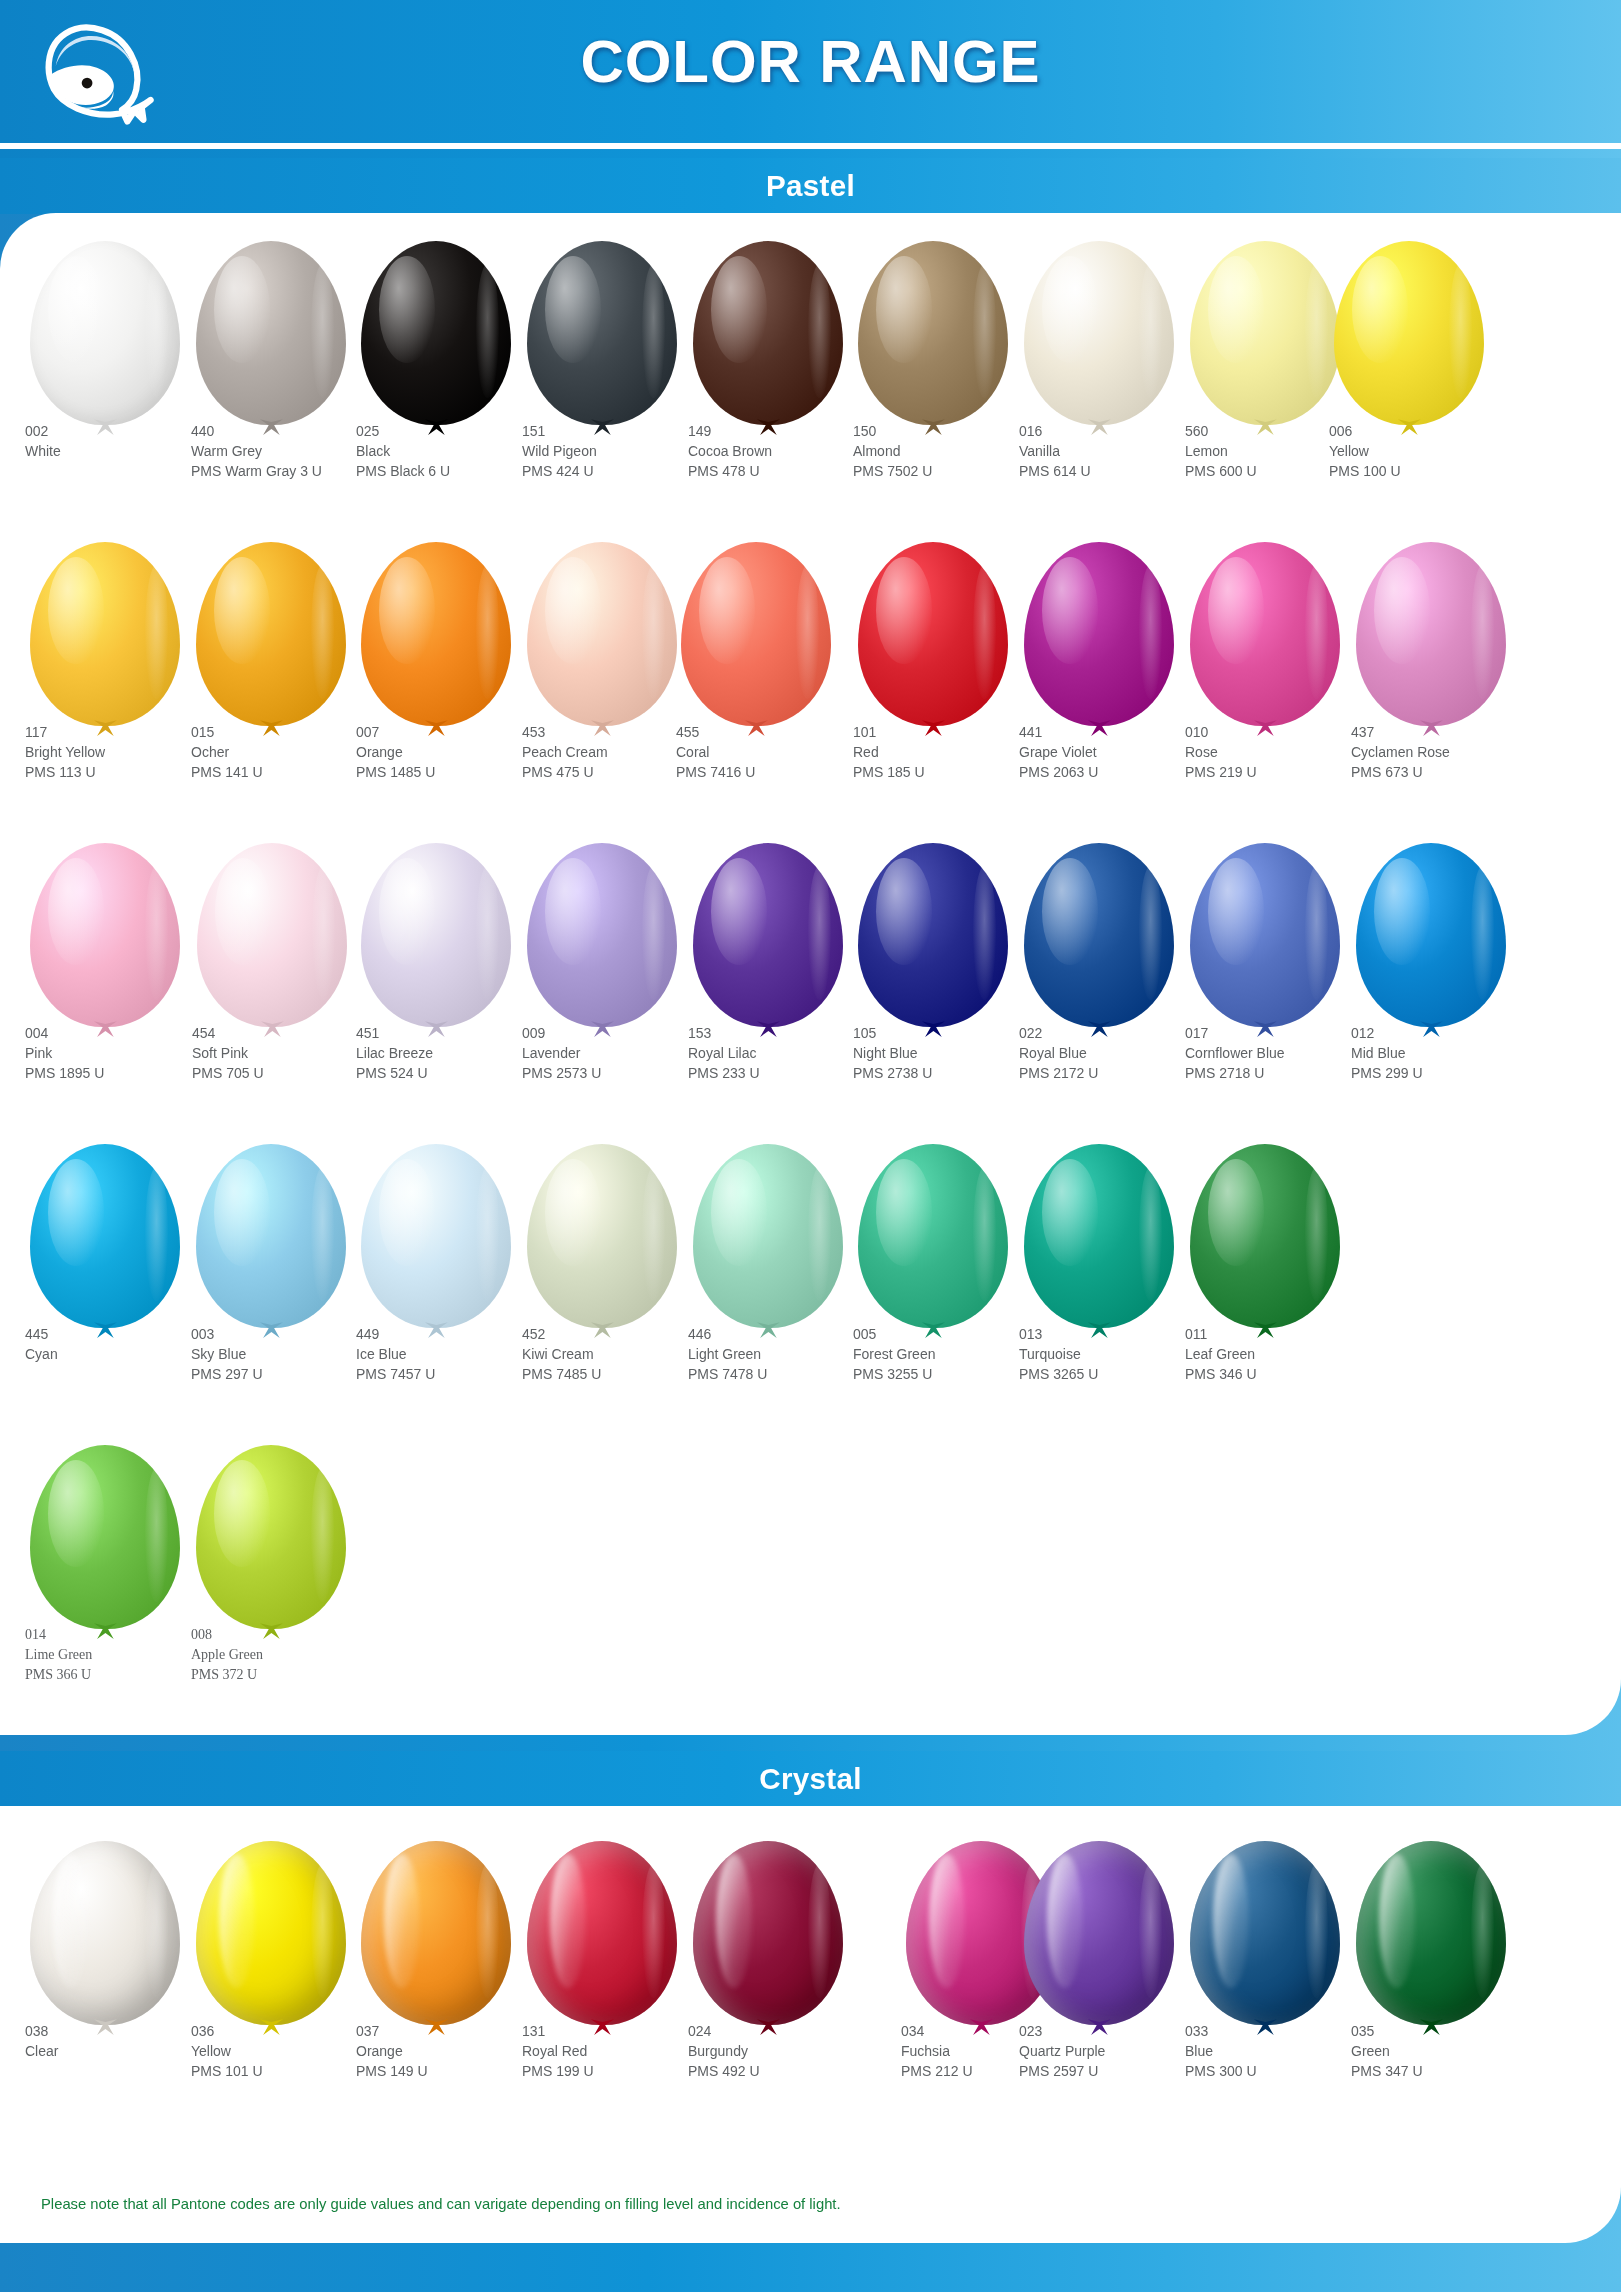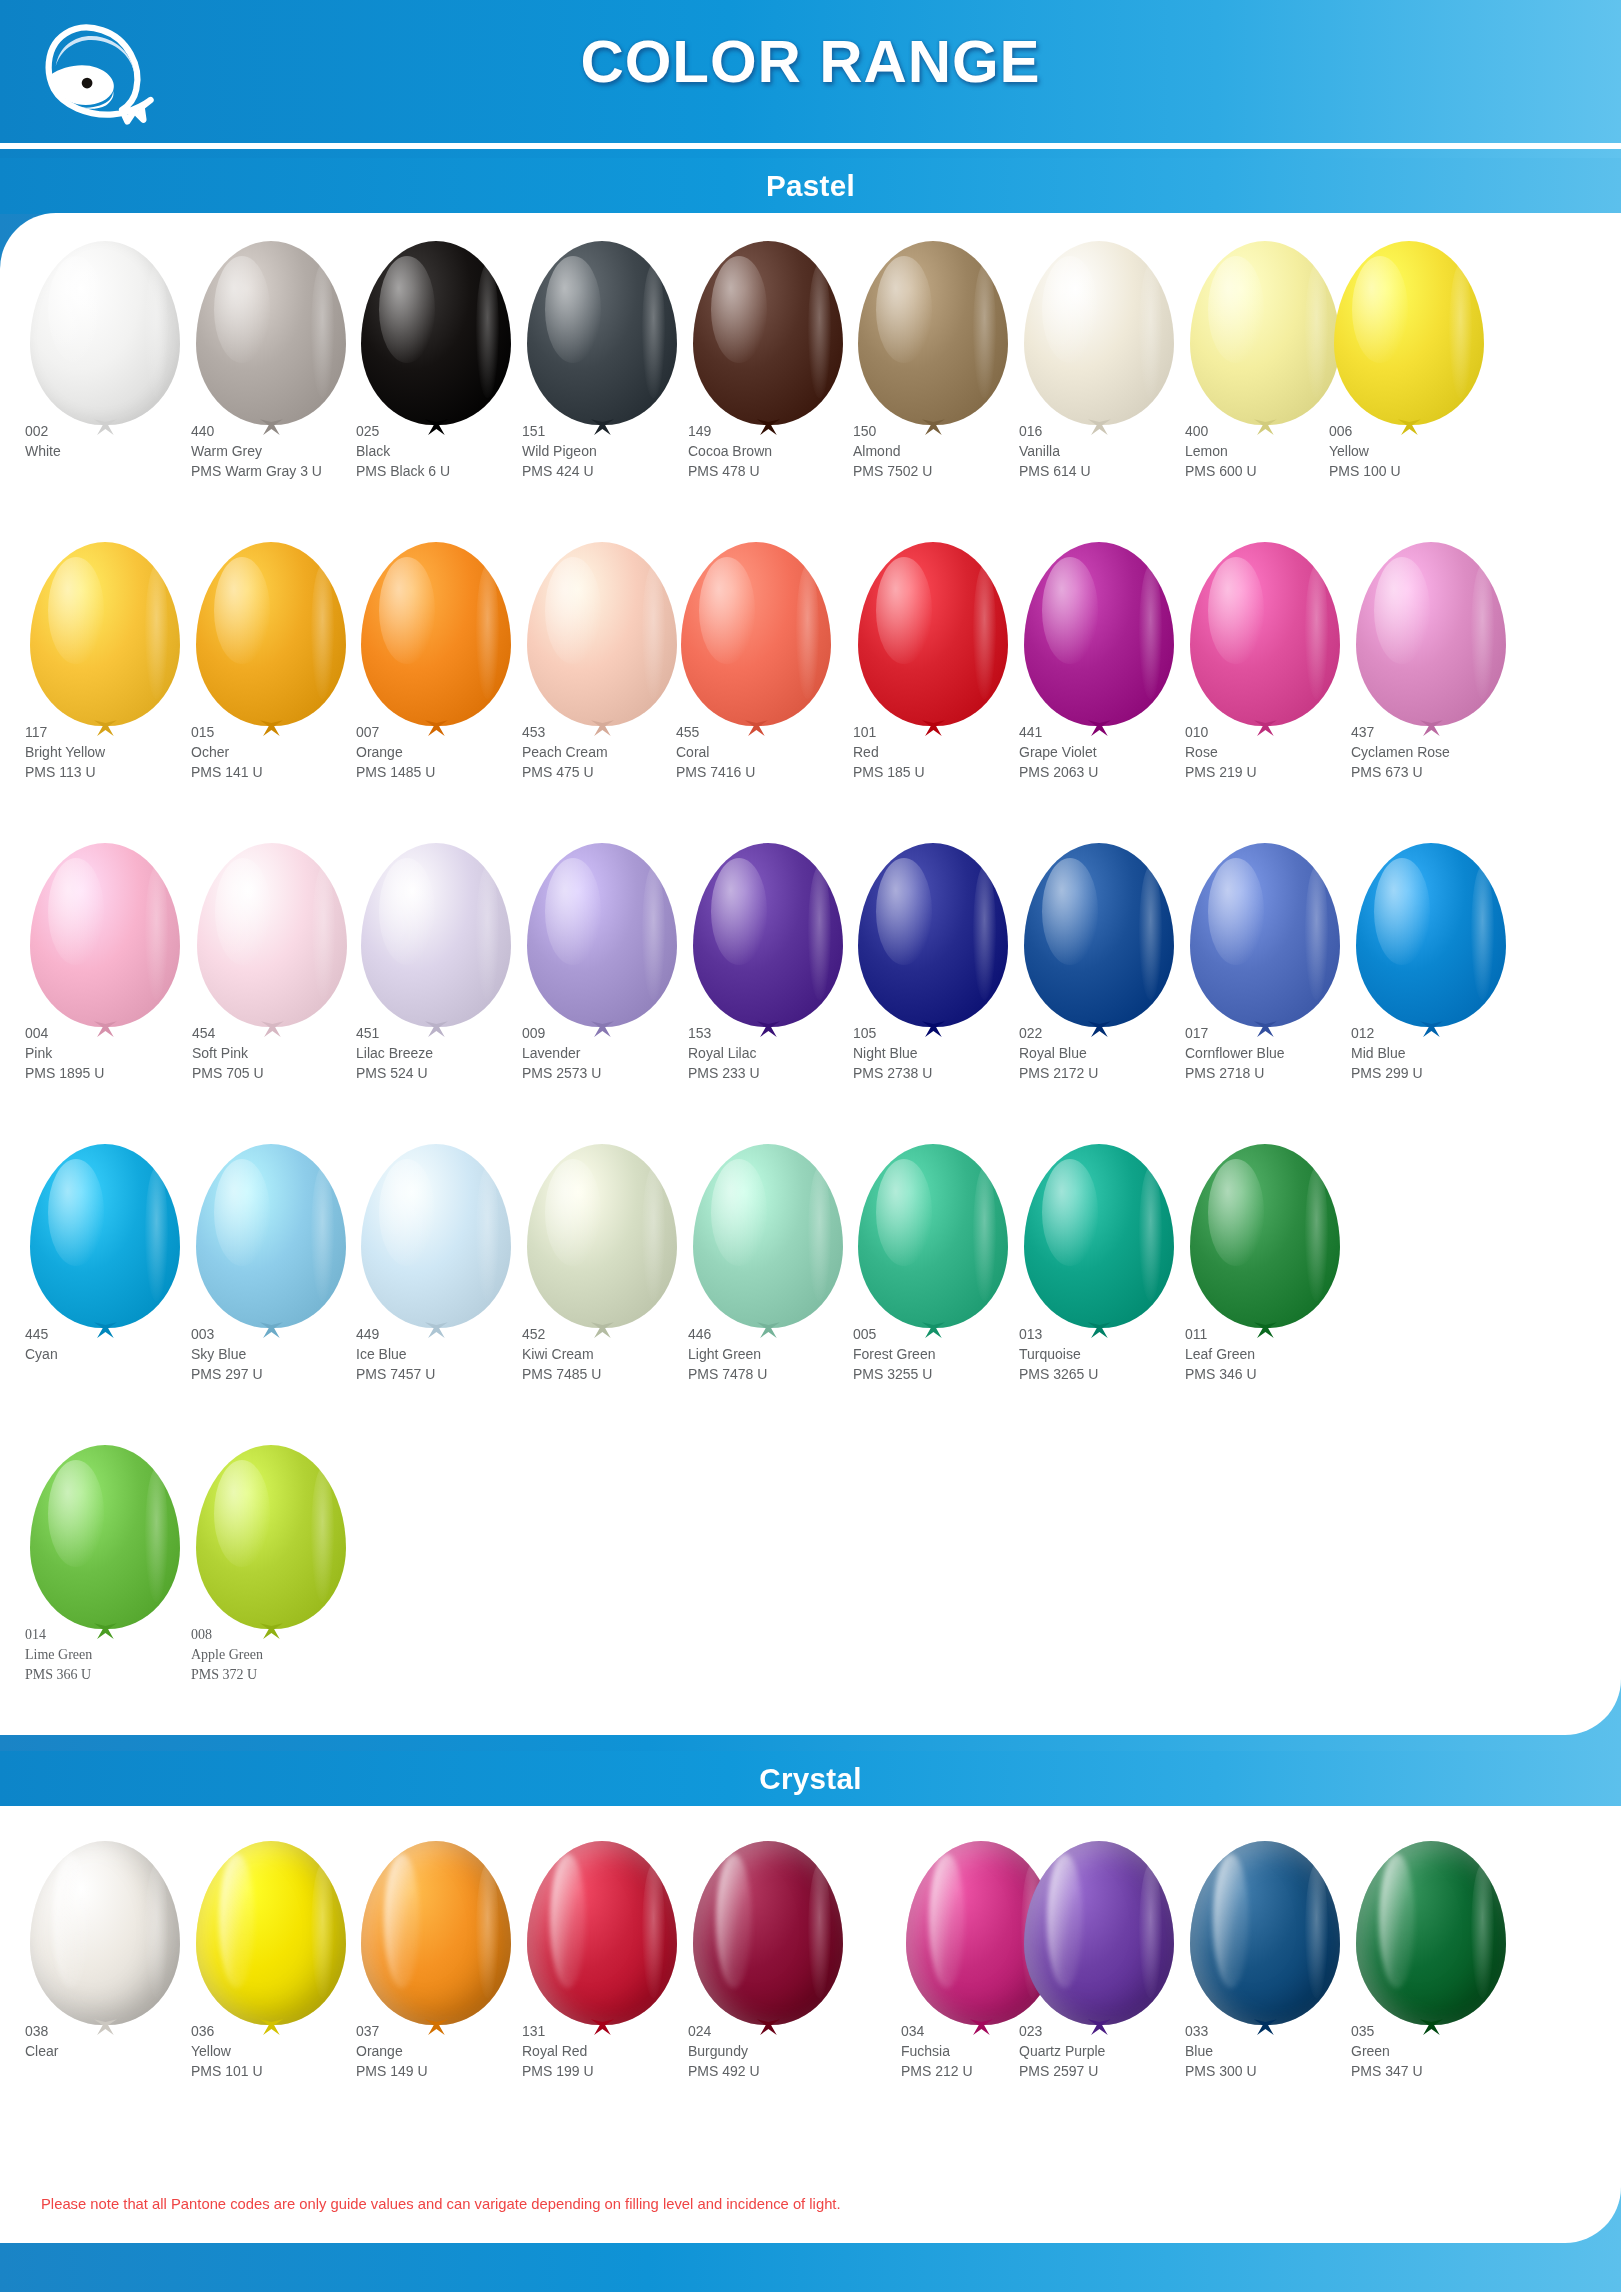--- a/index.html
+++ b/index.html
@@ -110,21 +110,21 @@
   .crystal .gloss{
     left:23px; top:12.5px; width:36px; height:134px;
     background:linear-gradient(100deg, rgba(255,255,255,.78) 0%, rgba(255,255,255,.18) 60%, rgba(255,255,255,0) 100%);
     border-radius:50%;
     filter:blur(2.7px);
   }
 
   
   .footnote{
     position:absolute; left:41px; top:2196px;
-    color:#ef4444; font-size:14.8px;
+    color:#15803d; font-size:14.8px;
   }
 </style>
 </head>
 <body>
 
 <div class="page">
 
   <div class="header">
     <div class="logo">
       <svg viewBox="0 0 180 145" width="161" height="130" aria-hidden="true">
@@ -235,21 +235,21 @@
             <div class="lbl pms">PMS 614 U</div>
           </div>
           <div class="cell" style="left: 1185px;">
             <div class="balloon-wrap">
               <div class="balloon" style="background: radial-gradient(at 34% 26%, rgb(255, 255, 201) 0%, rgb(244, 238, 159) 42%, rgb(216, 210, 131) 88%, rgb(196, 190, 111) 100%);">
                 <div class="gloss"></div>
                 <div class="gloss2"></div>
               </div>
               <div class="knot" style="background: rgb(210, 204, 125);"></div>
             </div>
-            <div class="lbl code">400</div>
+            <div class="lbl code">560</div>
             <div class="lbl name">Lemon</div>
             <div class="lbl pms">PMS 600 U</div>
           </div>
           <div class="cell" style="left: 1329px;">
             <div class="balloon-wrap">
               <div class="balloon" style="background: radial-gradient(at 34% 26%, rgb(255, 255, 95) 0%, rgb(245, 224, 53) 42%, rgb(217, 196, 25) 88%, rgb(197, 176, 5) 100%);">
                 <div class="gloss"></div>
                 <div class="gloss2"></div>
               </div>
               <div class="knot" style="background: rgb(211, 190, 19);"></div>

